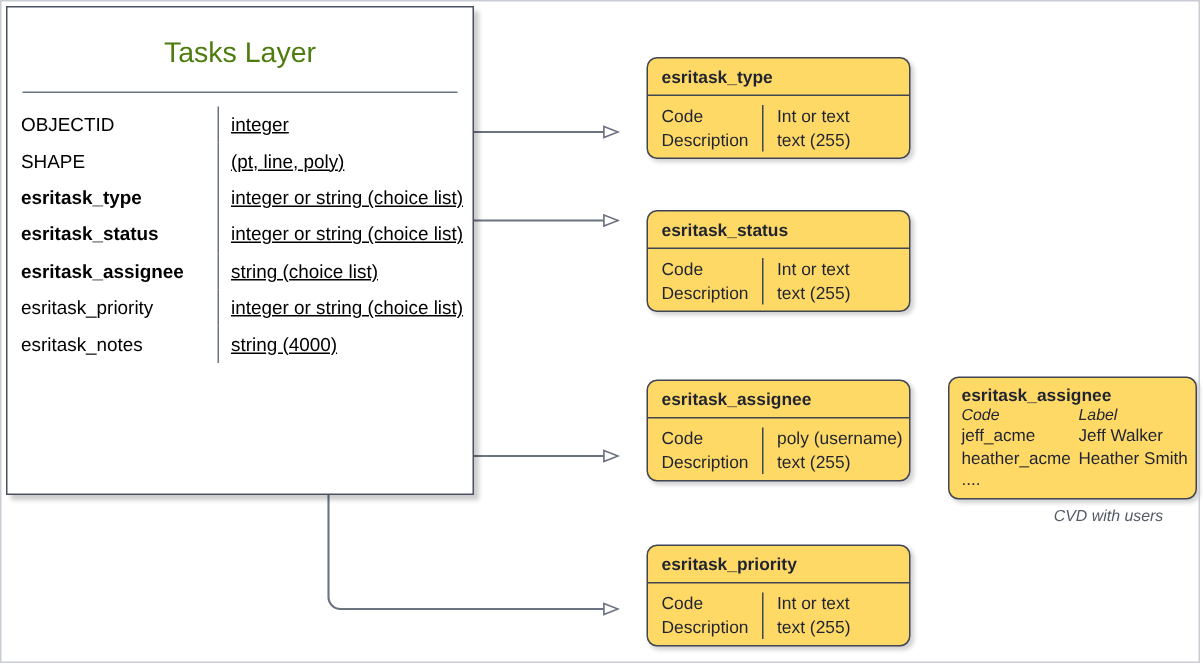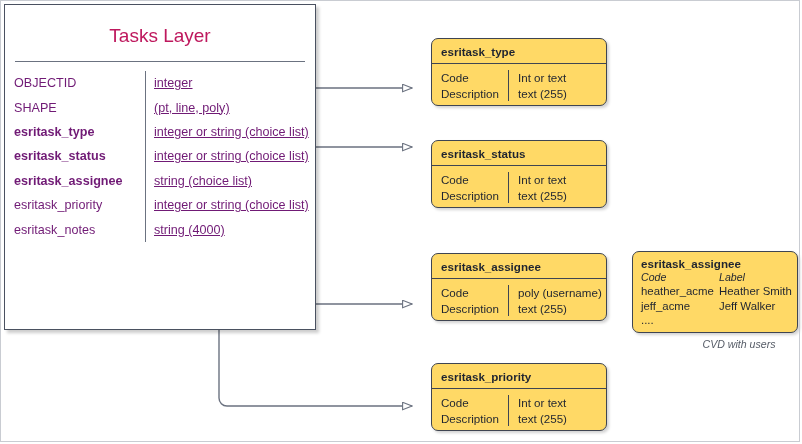--- a/index.html
+++ b/index.html
@@ -42,37 +42,37 @@
     background: #ffffff;
     border: 1.4px solid #4a5160;
     box-sizing: border-box;
     box-shadow: 3px 3px 3px rgba(0,0,0,0.20);
   }
   #main-title {
     height: 52px;
     line-height: 52px;
     text-align: center;
     font-size: 19px;
-    color: #be185d;
+    color: #4d7c0f;
     border-bottom: 1.2px solid #6b7280;
     box-sizing: border-box;
     margin: 5px 10px 0 10px;
   }
   #fields-table {
     width: 100%;
     border-collapse: collapse;
     margin-top: 9px;
     table-layout: fixed;
   }
   #fields-table td {
     font-size: 12.6px;
     padding: 0 0 0 9px;
     height: 24.4px;
     vertical-align: middle;
-    color: #701a75;
+    color: #000000;
     white-space: nowrap;
     overflow: hidden;
   }
   #fields-table td.fname { width: 131px; }
   #fields-table td.ftype {
     border-left: 1.2px solid #6b7280;
     padding-left: 8px;
     text-decoration: underline;
   }
   #fields-table tr.bold td.fname { font-weight: bold; }
@@ -264,26 +264,26 @@
 </div>
 
 <div id="cvd-box">
   <div id="cvd-title">esritask_assignee</div>
   <div class="cvd-row sub">
     <div class="cvd-c">Code</div>
     <div>Label</div>
   </div>
   <div id="cvd-rows">
       <div class="cvd-row">
+        <div class="cvd-c">jeff_acme</div>
+        <div>Jeff Walker</div>
+      </div>
+      <div class="cvd-row">
         <div class="cvd-c">heather_acme</div>
         <div>Heather Smith</div>
-      </div>
-      <div class="cvd-row">
-        <div class="cvd-c">jeff_acme</div>
-        <div>Jeff Walker</div>
       </div>
       <div class="cvd-row">
         <div class="cvd-c">....</div>
         <div></div>
       </div>
     </div>
 </div>
 <div id="cvd-caption">CVD with users</div>
 
 <div id="page-frame"></div>

